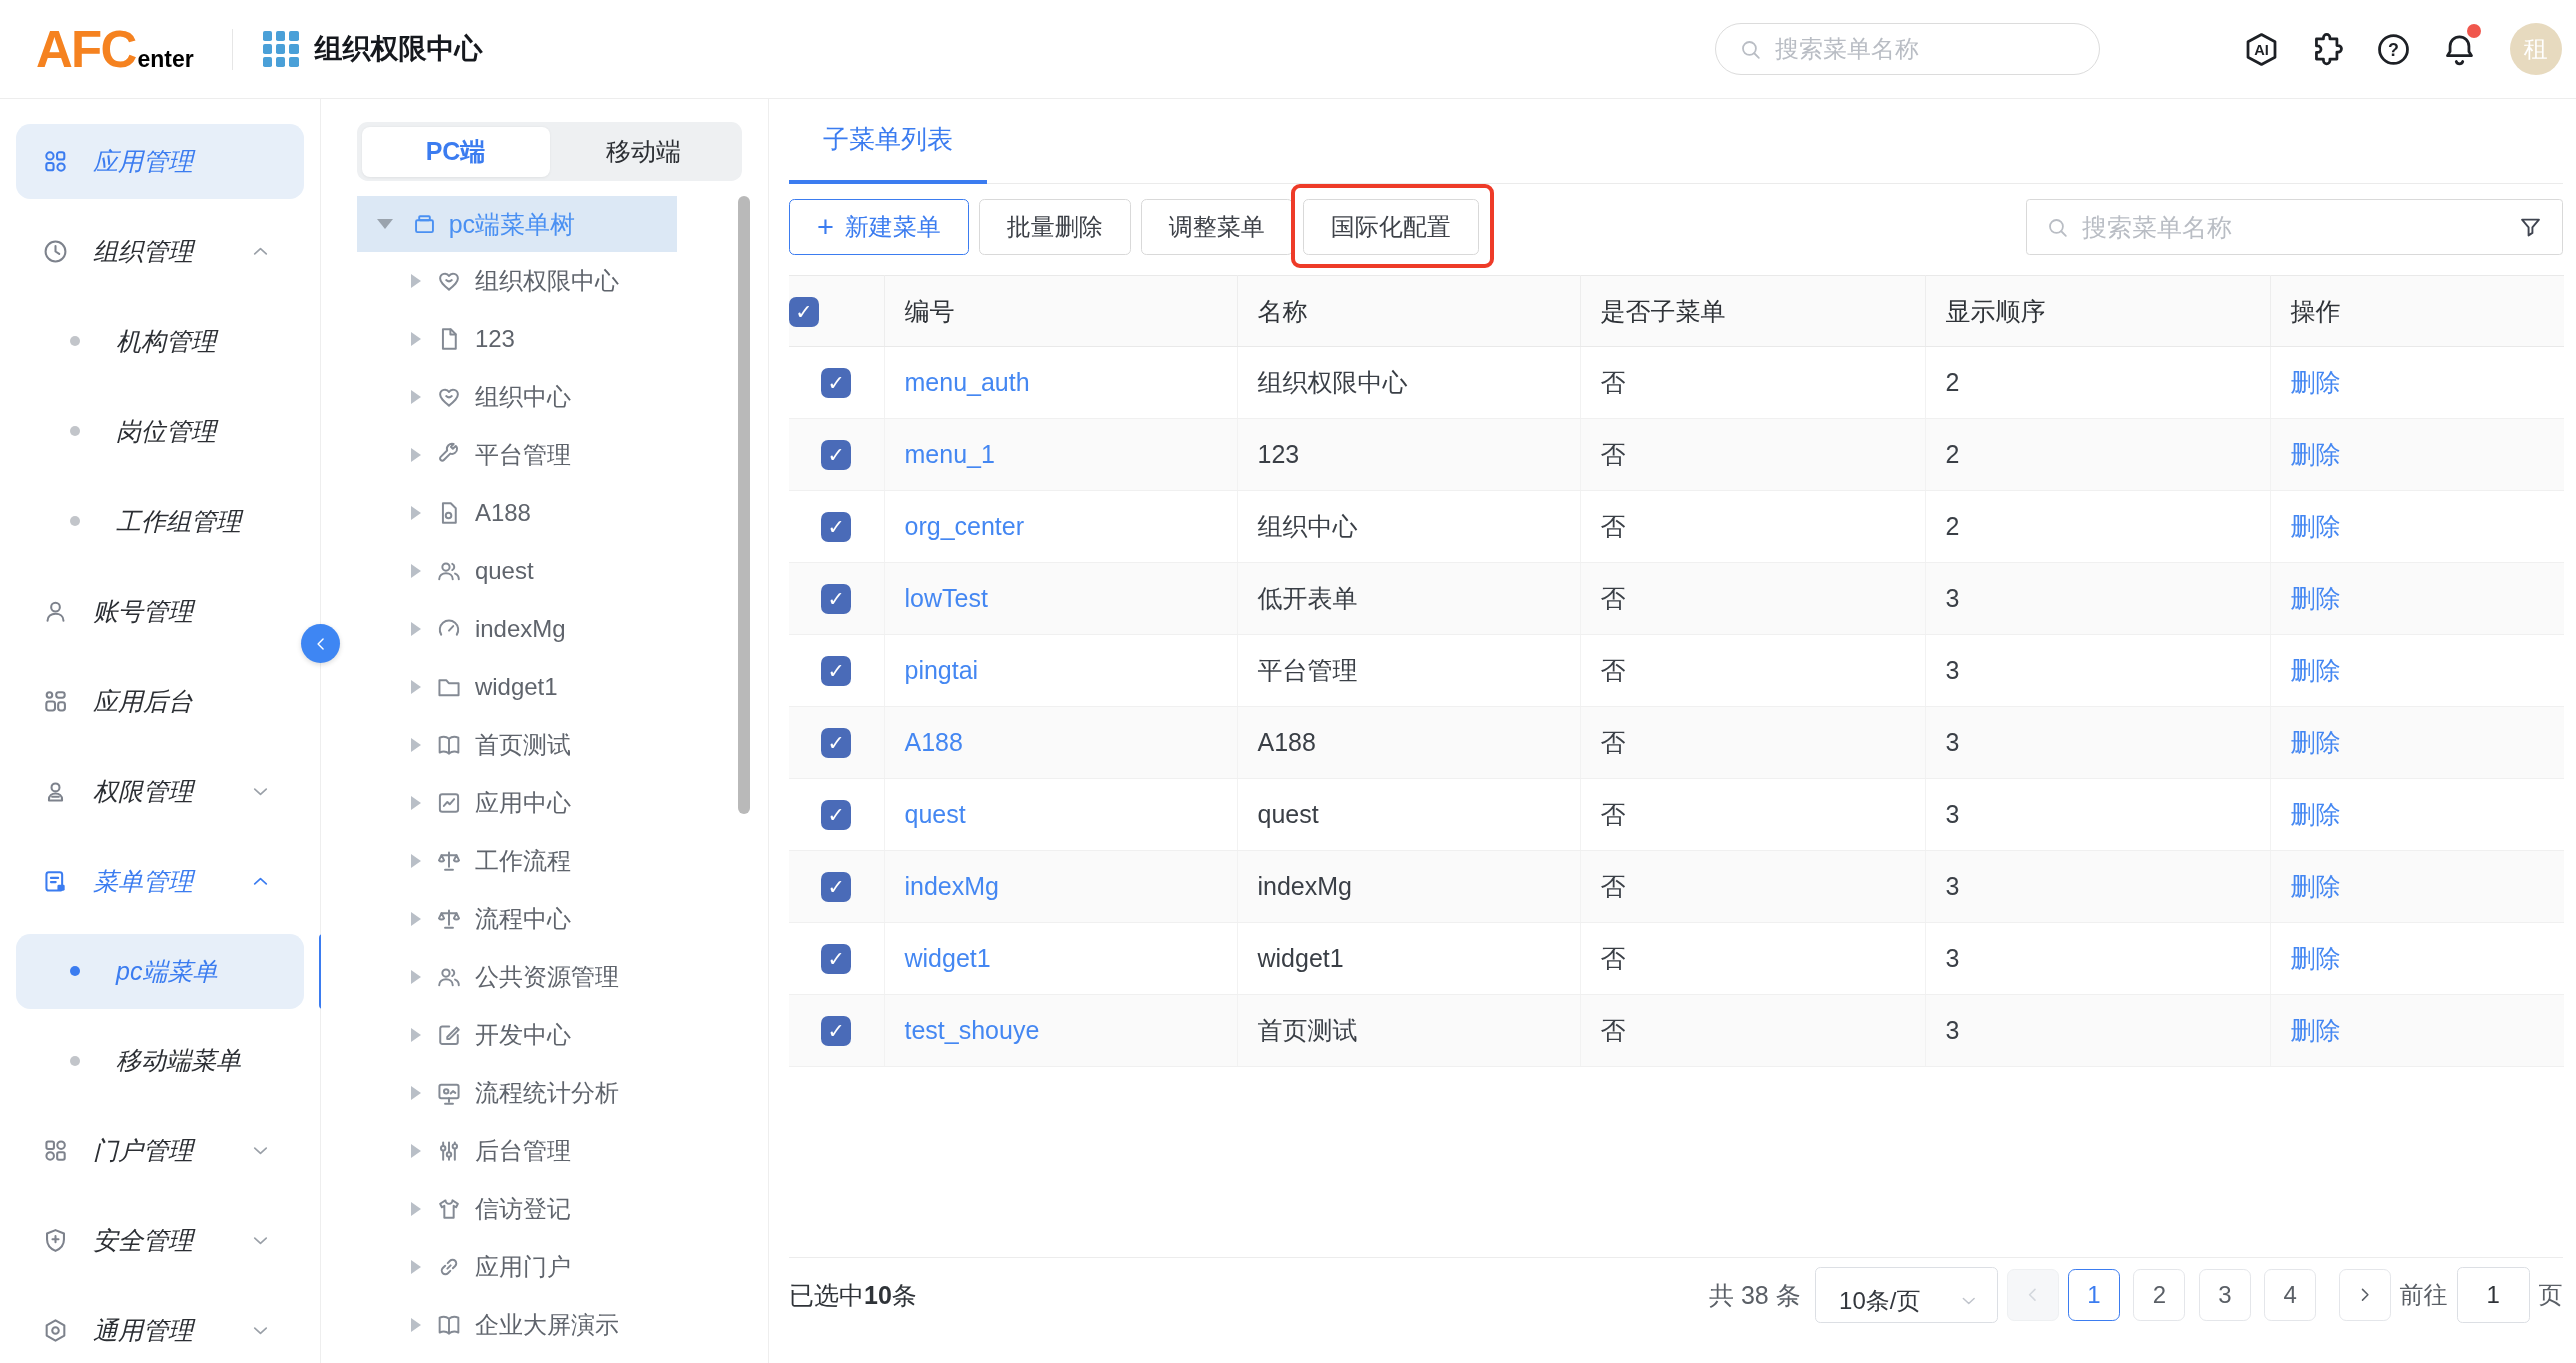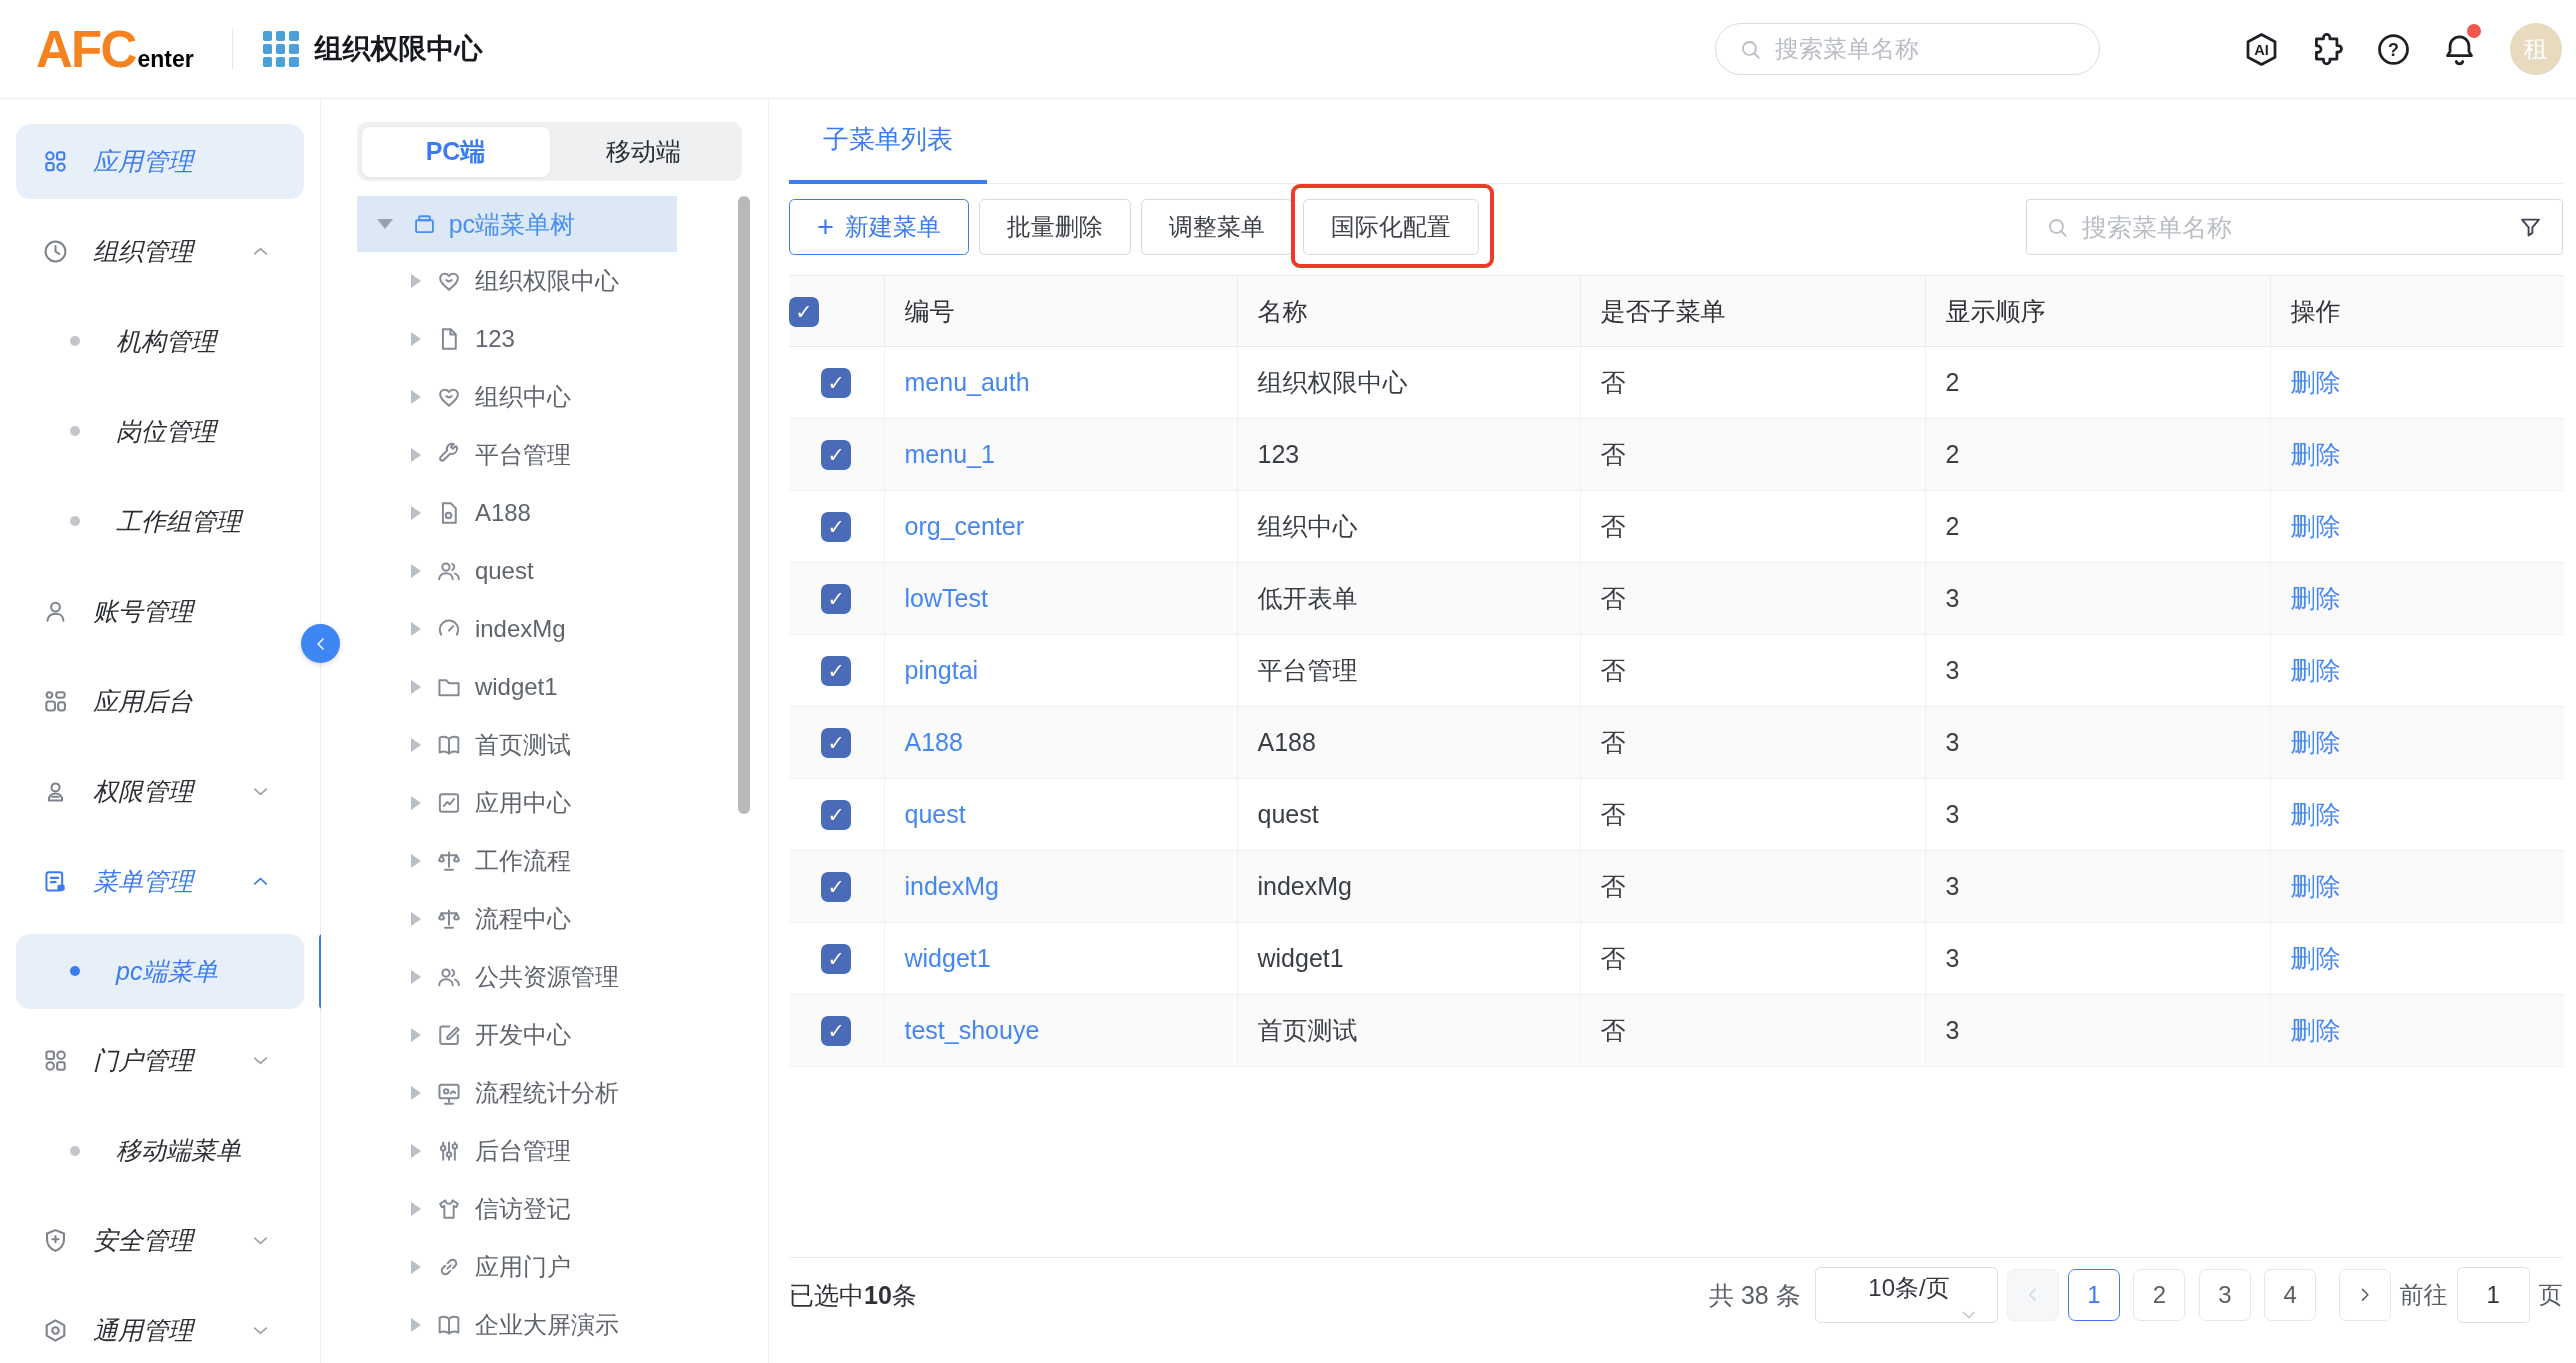--- a/index.html
+++ b/index.html
@@ -118,21 +118,21 @@
               align-items:center; justify-content:center; color:#fff; font-size:20.6px; cursor:pointer; }
   a.cell-link { color:#4487F2; text-decoration:none; cursor:pointer; }
 
   .main-footer { position:absolute; top:1158px; left:20px; right:13.4px; height:75px; border-top:0.9px solid #ececec;
                  display:flex; align-items:center; }
   .sel-info { font-size:25px; color:#2f3338; }
   .sel-info b { font-weight:700; }
   .foot-right { margin-left:auto; display:flex; align-items:center; gap:9px; }
   .total-text { font-size:25px; color:#5a5f66; margin-right:5.4px; }
   .pagesize { width:183px; height:56px; border:1.8px solid #dcdfe4; border-radius:5.4px; display:flex;
-              align-items:center; padding:4px 18px 0 23px; font-size:24px; color:#33373d; cursor:pointer;flex-direction:column; }
+              align-items:center; padding:12px 18px 0 23px; font-size:24px; color:#33373d; cursor:pointer; }
   .pagesize .chevd { margin-left:auto; width:21.5px; height:21.5px; color:#c0c4cc; display:inline-flex; }
   .pagesize .chevd svg { width:100%; height:100%; }
   .pg { width:52px; height:52px; border-radius:7.2px; border:1.8px solid #e4e6ea; background:#fff; font-size:24px;
         color:#5a5f66; display:inline-flex; align-items:center; justify-content:center; cursor:pointer; }
   .pg.active { border-color:#3B7CF0; color:#3B7CF0; }
   .pg.prev { background:#f6f7f9; border-color:#eef0f2; color:#d3d7dd; cursor:default; }
   .pg svg { width:21.5px; height:21.5px; }
   .goto-label, .goto-unit { font-size:24px; color:#5a5f66; }
   .goto-input { width:73px; height:56px; border:1.8px solid #dcdfe4; border-radius:5.4px; text-align:center;
                 font-size:24px; color:#2f3338; outline:none; font-family:inherit; }
@@ -287,39 +287,39 @@
             <svg viewBox="0 0 24 24" fill="none" stroke="currentColor" stroke-width="1.7" stroke-linecap="round" stroke-linejoin="round">
               <polyline points="6,9.5 12,15 18,9.5"></polyline>
             </svg>
           </span>
         </div>
         <div class="sb-item sub active pill">
           <span class="dot"></span>
           <span class="sb-label">pc端菜单</span>
           <span class="active-bar"></span>
         </div>
+        <div class="sb-item sub">
+          <span class="dot"></span>
+          <span class="sb-label">移动端菜单</span>
+        </div>
         <div class="sb-item group">
           <span class="ic">
             <svg viewBox="0 0 24 24" fill="none" stroke="currentColor" stroke-width="1.7" stroke-linecap="round" stroke-linejoin="round">
               <rect x="4.5" y="4.5" width="6.2" height="6.2" rx="1.4"></rect>
               <circle cx="16.6" cy="7.6" r="3.1"></circle>
               <rect x="4.5" y="13.4" width="6.2" height="6.2" rx="3.1"></rect>
               <rect x="13.4" y="13.4" width="6.2" height="6.2" rx="1.4"></rect>
             </svg>
           </span>
           <span class="sb-label">门户管理</span>
           <span class="chev ">
             <svg viewBox="0 0 24 24" fill="none" stroke="currentColor" stroke-width="1.7" stroke-linecap="round" stroke-linejoin="round">
               <polyline points="6,9.5 12,15 18,9.5"></polyline>
             </svg>
           </span>
-        </div>
-        <div class="sb-item sub">
-          <span class="dot"></span>
-          <span class="sb-label">移动端菜单</span>
         </div>
         <div class="sb-item group">
           <span class="ic">
             <svg viewBox="0 0 24 24" fill="none" stroke="currentColor" stroke-width="1.7" stroke-linecap="round" stroke-linejoin="round">
               <path d="M12 3.4l7 2.8v5c0 4.7-2.9 7.7-7 9.4-4.1-1.7-7-4.7-7-9.4v-5z"></path>
               <path d="M12 8.4v5M9.5 10.9h5"></path>
             </svg>
           </span>
           <span class="sb-label">安全管理</span>
           <span class="chev ">

